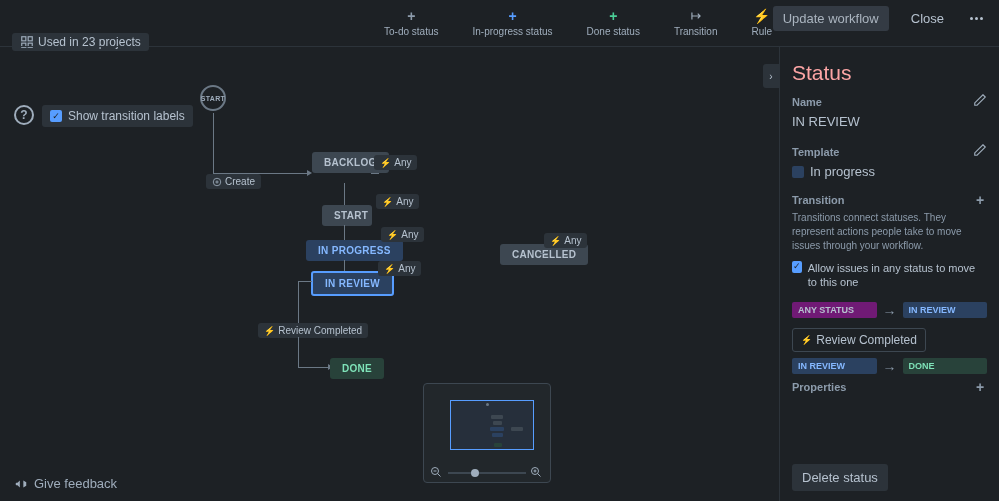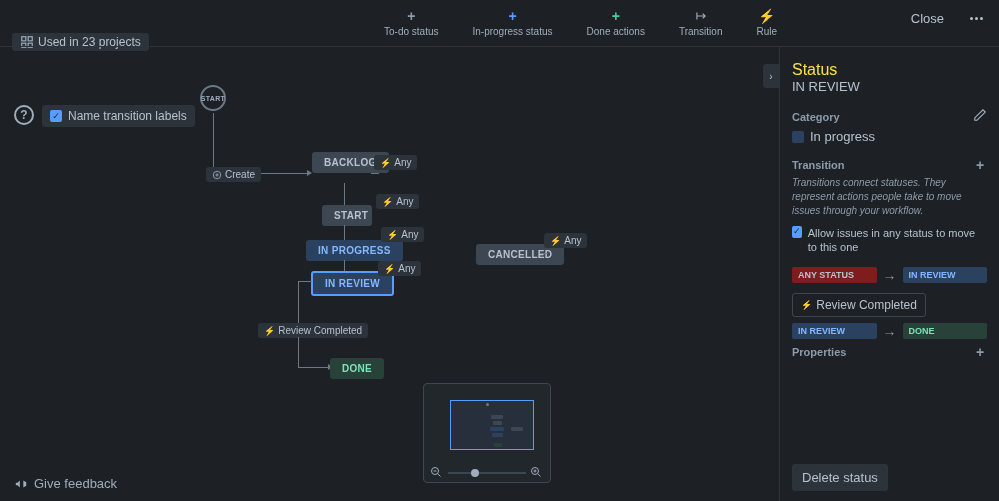--- a/index.html
+++ b/index.html
@@ -268,24 +268,24 @@
   right: 0;
   top: 46px;
   bottom: 0;
   width: 220px;
   border-top: 1px solid #2c333a;
   border-left: 1px solid #2c333a;
   padding: 14px 12px;
   overflow-y: auto;
 }
 .panel-title {
-  font-size: 16px;
+  font-size: 21px;
   font-weight: 500;
-  color: #fde047;
-  margin-bottom: 0;
+  color: #fca5a5;
+  margin-bottom: 8px;
 }
 .panel-desc {
   font-size: 10px;
   color: #8c9bab;
   line-height: 1.4;
   margin-bottom: 14px;
 }
 .field-label {
   font-size: 11px;
   font-weight: 600;
@@ -315,21 +315,21 @@
   gap: 6px;
   margin-bottom: 6px;
 }
 .trans-chip {
   flex: 1;
   padding: 3px 6px;
   border-radius: 2px;
   font-size: 9px;
   font-weight: 700;
 }
-.trans-chip.gray { background: #7f1d1d; color: #b6c2cf; }
+.trans-chip.gray { background: #701a75; color: #b6c2cf; }
 .trans-chip.blue { background: #2b4160; color: #85b8ff; }
 .trans-chip.green { background: #28423a; color: #7ee2b8; }
 .trans-arrow { color: #8c9bab; font-size: 14px; }
 .review-btn {
   border: 1px solid #3d4751;
   border-radius: 3px;
   padding: 4px 8px;
   font-size: 12px;
   display: inline-flex;
   align-items: center;
@@ -361,20 +361,21 @@
 </head>
 <body>
 
 <div class="header">
   <div class="header-row">
     <div style="position:relative;">
       <div class="toolbar" style="position:static;">
       </div>
     </div>
     <div class="header-actions">
+      <button class="btn btn-primary">Update workflow</button>
       <button class="btn btn-close">Close</button>
       <div class="more-icon">
           <span></span>
           <span></span>
           <span></span>
         </div>
     </div>
   </div>
   <div class="sub-row">
     <div class="tag">
@@ -399,21 +400,21 @@
   <div class="tool-item">
     <div class="tool-icon">
         <span class="plus inprog">+</span>
       </div>
     <span>In-progress status</span>
   </div>
   <div class="tool-item">
     <div class="tool-icon">
         <span class="plus done">+</span>
       </div>
-    <span>Done actions</span>
+    <span>Done status</span>
   </div>
   <div class="tool-item">
     <div class="tool-icon">
         <svg class="ic" viewBox="0 0 24 24" fill="none" stroke="#9fadbc" stroke-width="2">
           <path d="M5 12h14m-4-4l4 4-4 4M5 6v12"></path>
         </svg>
       </div>
     <span>Transition</span>
   </div>
   <div class="tool-item">
@@ -422,29 +423,29 @@
       </div>
     <span>Rule</span>
   </div>
 </div>
 
 <div class="canvas-area">
 
   <div class="help-btn">?</div>
   <div class="show-labels">
     <div class="checkbox">✓</div>
-    <span>Name transition labels</span>
+    <span>Show transition labels</span>
   </div>
 
   <div class="node start" style="left:200px; top:38px;">START</div>
 
   <div class="edge v" style="left:213px; top:66px; height:60px;"></div>
   <div class="edge h" style="left:213px; top:126px; width:94px;"></div>
   <div class="arrow-r" style="left:307px; top:123px;"></div>
-  <div class="trans-label" style="left:206px; top:120px;">
+  <div class="trans-label" style="left:206px; top:127px;">
     <svg class="ic" viewBox="0 0 24 24" fill="none" stroke="#9fadbc" stroke-width="2" style="width:10px;height:10px;">
         <circle cx="12" cy="12" r="9"></circle>
         <path d="M12 8v8M8 12h8"></path>
       </svg>
     <span>Create</span>
   </div>
 
   <div class="node gray" style="left:312px; top:105px;">BACKLOG</div>
   <div class="trans-label" style="left:374px; top:108px;">
       <span class="bolt">⚡</span>
@@ -472,21 +473,21 @@
 
   <div class="edge v" style="left:344px; top:213px; height:18px;"></div>
   <div class="arrow-d" style="left:341px; top:229px;"></div>
 
   <div class="node blue sel" style="left:311px; top:224px;">IN REVIEW</div>
   <div class="trans-label" style="left:378px; top:214px;">
       <span class="bolt">⚡</span>
       <span>Any</span>
     </div>
 
-  <div class="node gray" style="left:476px; top:197px;">CANCELLED</div>
+  <div class="node gray" style="left:500px; top:197px;">CANCELLED</div>
   <div class="trans-label" style="left:544px; top:186px;">
       <span class="bolt">⚡</span>
       <span>Any</span>
     </div>
   <div class="edge h" style="left:540px; top:206px; width:8px;"></div>
 
   <div class="edge v" style="left:298px; top:234px; height:48px;"></div>
   <div class="edge h" style="left:298px; top:234px; width:14px;"></div>
   <div class="trans-label" style="left:258px; top:276px;">
     <span class="bolt">⚡</span>
@@ -533,40 +534,48 @@
       </svg>
     <span>Give feedback</span>
   </div>
 </div>
 
 <div class="panel-collapse">›</div>
 
 <div class="side-panel">
   <div class="panel-title">Status</div>
 
-  <div class="field-value">IN REVIEW</div>
-
   <div class="field-label">
-    <span>Category</span>
+    <span>Name</span>
     <span class="edit-ic">
       <svg viewBox="0 0 24 24" fill="none" stroke="#9fadbc" stroke-width="2" style="width:14px;height:14px;">
           <path d="M17 3l4 4L7 21H3v-4L17 3z"></path>
         </svg>
     </span>
   </div>
+  <div class="field-value">IN REVIEW</div>
+
+  <div class="field-label">
+    <span>Template</span>
+    <span class="edit-ic">
+      <svg viewBox="0 0 24 24" fill="none" stroke="#9fadbc" stroke-width="2" style="width:14px;height:14px;">
+          <path d="M17 3l4 4L7 21H3v-4L17 3z"></path>
+        </svg>
+    </span>
+  </div>
   <div class="field-value cat-row">
     <div class="cat-swatch"></div>
     <span>In progress</span>
   </div>
 
   <div class="field-label">
     <span>Transition</span>
     <span class="plus-ic">+</span>
   </div>
-  <div class="panel-desc" style="margin-bottom:4px;font-style:italic;">Transitions connect statuses. They represent actions people take to move issues through your workflow.</div>
+  <div class="panel-desc" style="margin-bottom:4px;">Transitions connect statuses. They represent actions people take to move issues through your workflow.</div>
 
   <div class="allow-row">
     <div class="checkbox">✓</div>
     <span>Allow issues in any status to move to this one</span>
   </div>
 
   <div class="trans-box">
     <div class="trans-chip gray">ANY STATUS</div>
     <div class="trans-arrow">→</div>
     <div class="trans-chip blue">IN REVIEW</div>

